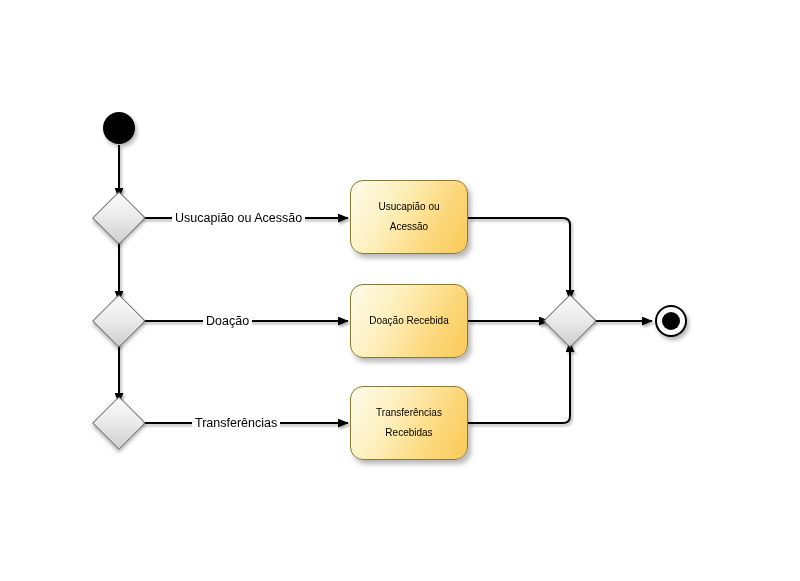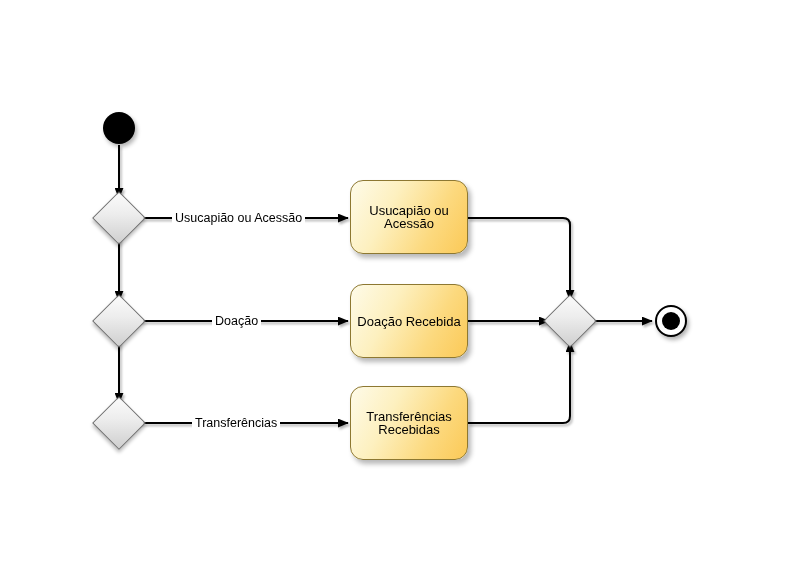--- a/index.html
+++ b/index.html
@@ -86,22 +86,22 @@
     background: linear-gradient(118deg, #fefbe9 0%, #fdf0bf 34%, #fcd97e 70%, #fbc957 100%);
     box-shadow: 3px 4px 5px rgba(0,0,0,0.28);
     display: flex;
     align-items: center;
     justify-content: center;
     text-align: center;
     box-sizing: border-box;
   }
   .activity .act-label {
     color: #000000;
-    font-size: 13px;
-    line-height: 13px;
+    font-size: 10px;
+    line-height: 20px;
     font-family: "Liberation Sans", sans-serif;
     white-space: pre-line;
     padding: 0 6px;
   }
 
   
   .edge-label {
     position: absolute;
     color: #000000;
     font-size: 12.5px;
@@ -177,16 +177,16 @@
 
   <div class="node diamond" style="left:551px; top:302px;">
     <div class="dia-inner"></div>
   </div>
 
   <div class="node end-node" style="left:655px; top:305px;">
     <span class="end-core"></span>
   </div>
 
   <div class="edge-label" style="left:172px; top:211px;">Usucapião ou Acessão</div>
-  <div class="edge-label" style="left:212px; top:314px;">Doação</div>
+  <div class="edge-label" style="left:203px; top:314px;">Doação</div>
   <div class="edge-label" style="left:192px; top:416px;">Transferências</div>
 
 </div>
 
 </body></html>

